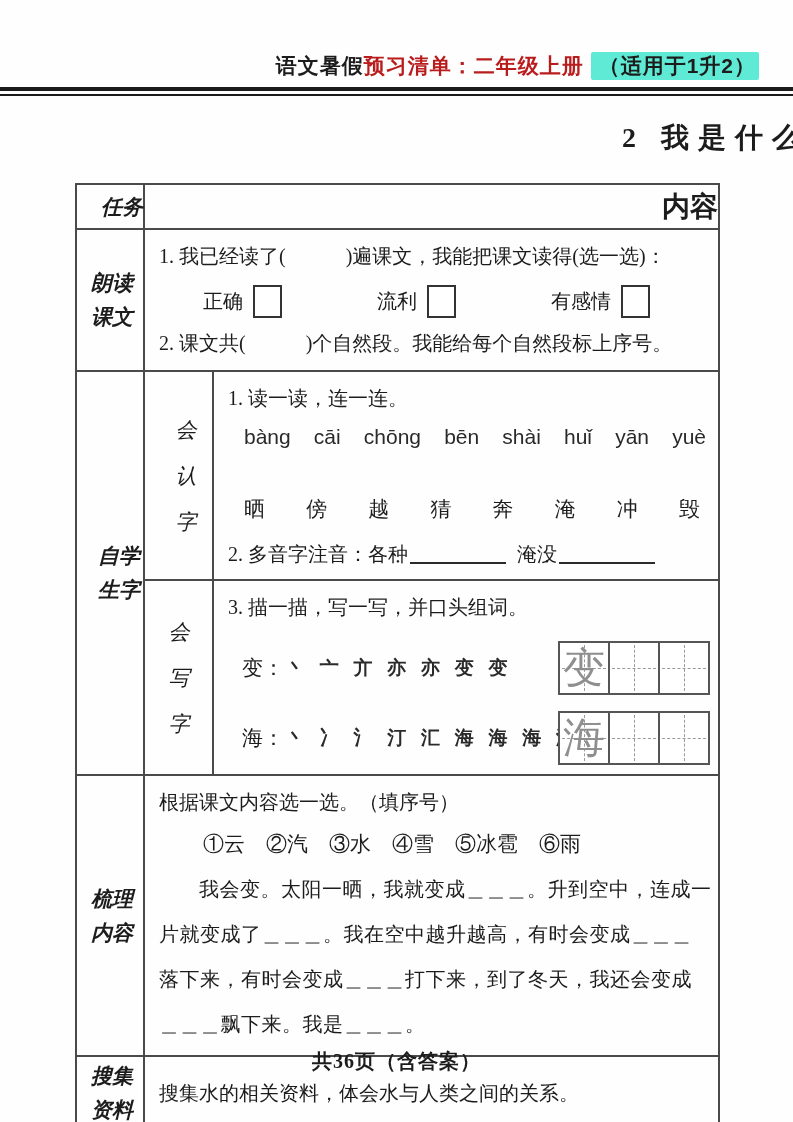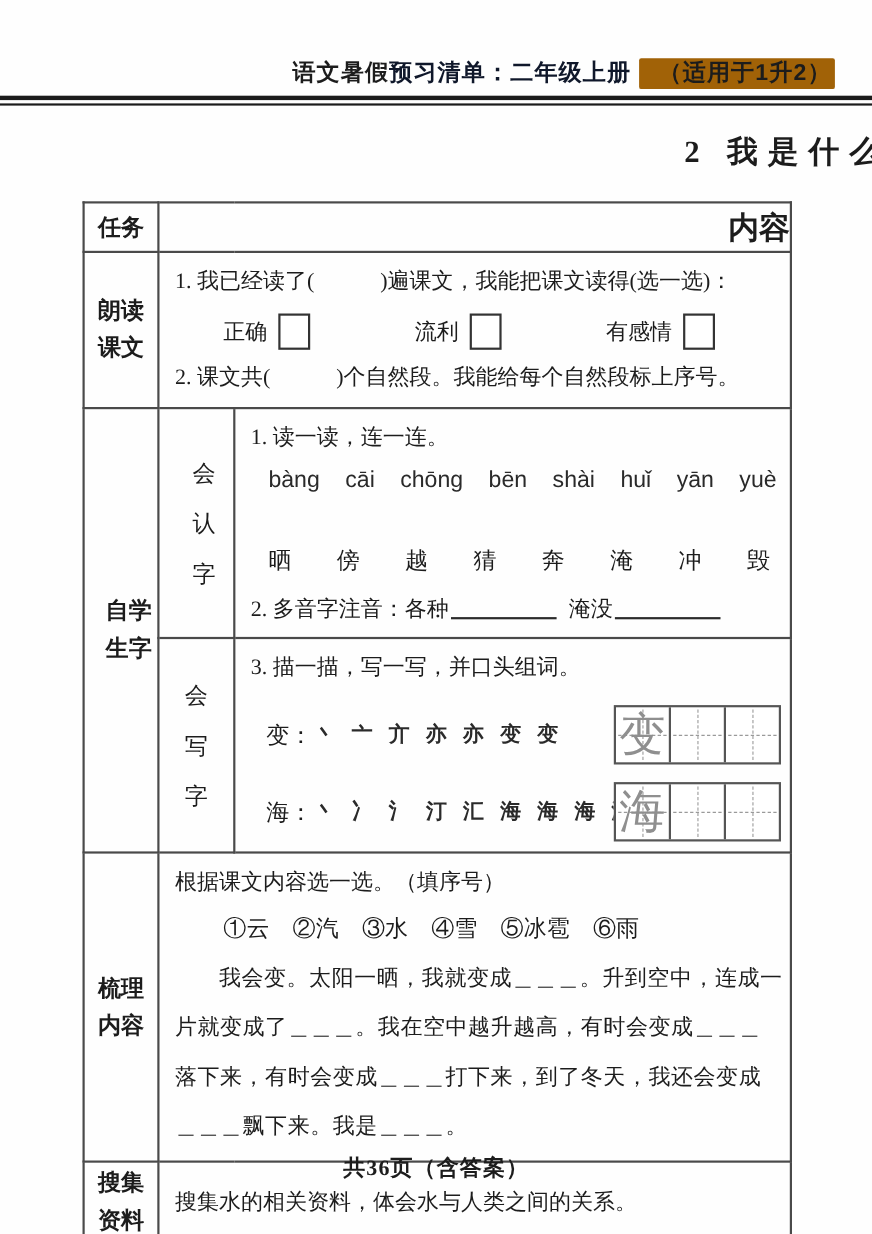--- a/index.html
+++ b/index.html
@@ -8,22 +8,22 @@
     position:relative; width:793px; height:1122px; margin:0 auto;
     background:#fefefe; color:#1c1c1c; overflow:hidden;
     font-family:"Liberation Serif","DejaVu Serif",serif;
   }
   
   .hdr {
     position:absolute; top:52px; right:34px;
     font-family:"Liberation Sans","DejaVu Sans",sans-serif;
     font-weight:bold; font-size:21px; letter-spacing:1px; white-space:nowrap;
   }
-  .hdr .red   { color:#0f172a; }
-  .hdr .badge { background:#a16207; padding:2px 3px 3px 18px; border-radius:2px; }
+  .hdr .red   { color:#b91c1c; }
+  .hdr .badge { background:#5eead4; padding:2px 3px 3px 8px; border-radius:2px; }
   .rule {
     position:absolute; top:87px; left:0; width:793px; height:9px;
     border-top:4px solid #1b1b1b; border-bottom:2px solid #1b1b1b;
   }
   
   .title {
     position:absolute; top:119px; left:16px; width:100%;
     text-align:right; font-size:28px; font-weight:bold; letter-spacing:9px;
   }
   
@@ -34,23 +34,23 @@
   table.sheet td { border:2px solid #4a4a4a; vertical-align:middle; }
   col.c-task { width:68px; }
   col.c-sub  { width:69px; }
   .r-head    td { height:45px; }
   .r-reading td { height:125px; }
   .r-renzi   td { height:207px;padding-left:14px; }
   .r-xiezi   td { height:168px; }
   .r-shuli   td { height:234px; }
   .r-souji   td { height:73px; }
   .lab {
-    text-align:center;
+    text-align:right;
     font-family:"Liberation Sans","DejaVu Sans",sans-serif;
-    font-weight:bold; font-size:21px;
+    font-weight:bold; font-size:21px;font-style:italic;
   }
   .lab .wrap2 { width:46px; margin:0 auto; line-height:34px; }
   .sublab { font-weight:normal; font-family:"Liberation Serif","DejaVu Serif",serif; }
   .sublab .vtext { width:22px; margin:0 auto; line-height:46px; font-size:21px; }
   .th-content { text-align:right; font-family:"Liberation Sans","DejaVu Sans",sans-serif;
     font-weight:bold; font-size:28px; }
   td.content { padding:8px 6px 8px 14px; font-size:20px; vertical-align:top; }
   .line { line-height:37px; }
   
   .opts { display:flex; align-items:center; padding-left:44px; margin:6px 0 4px 0; height:40px; }

